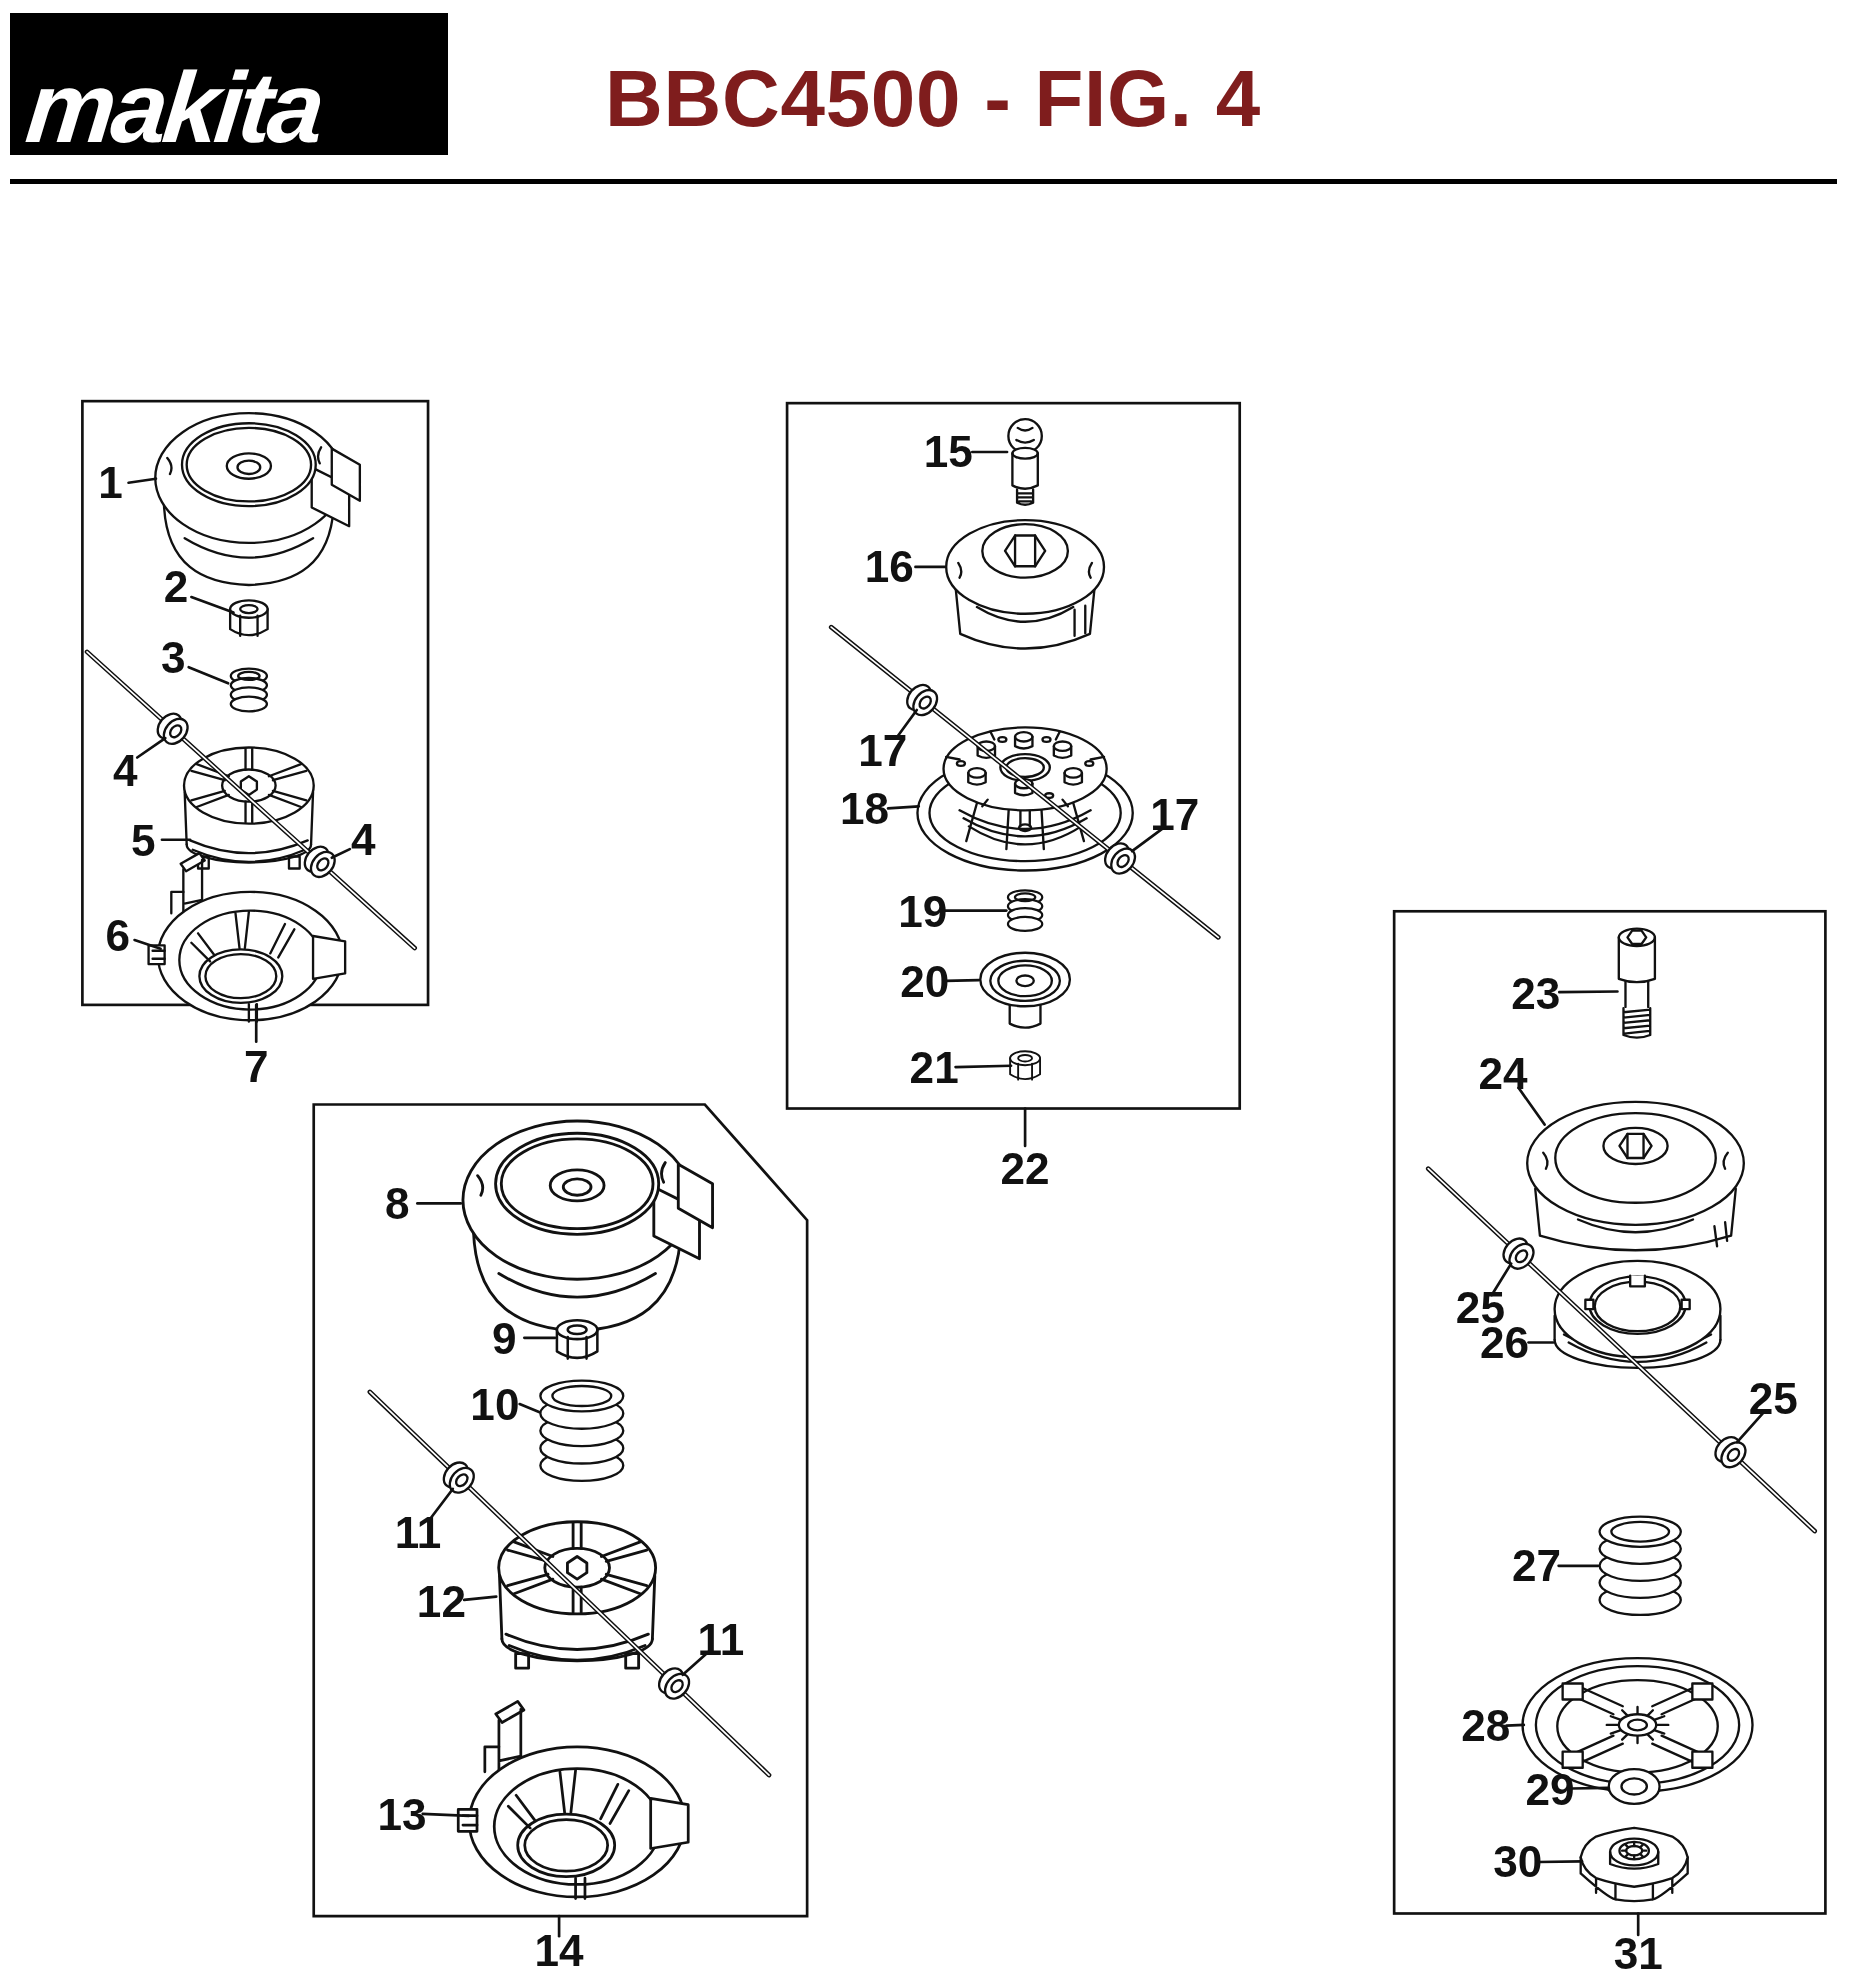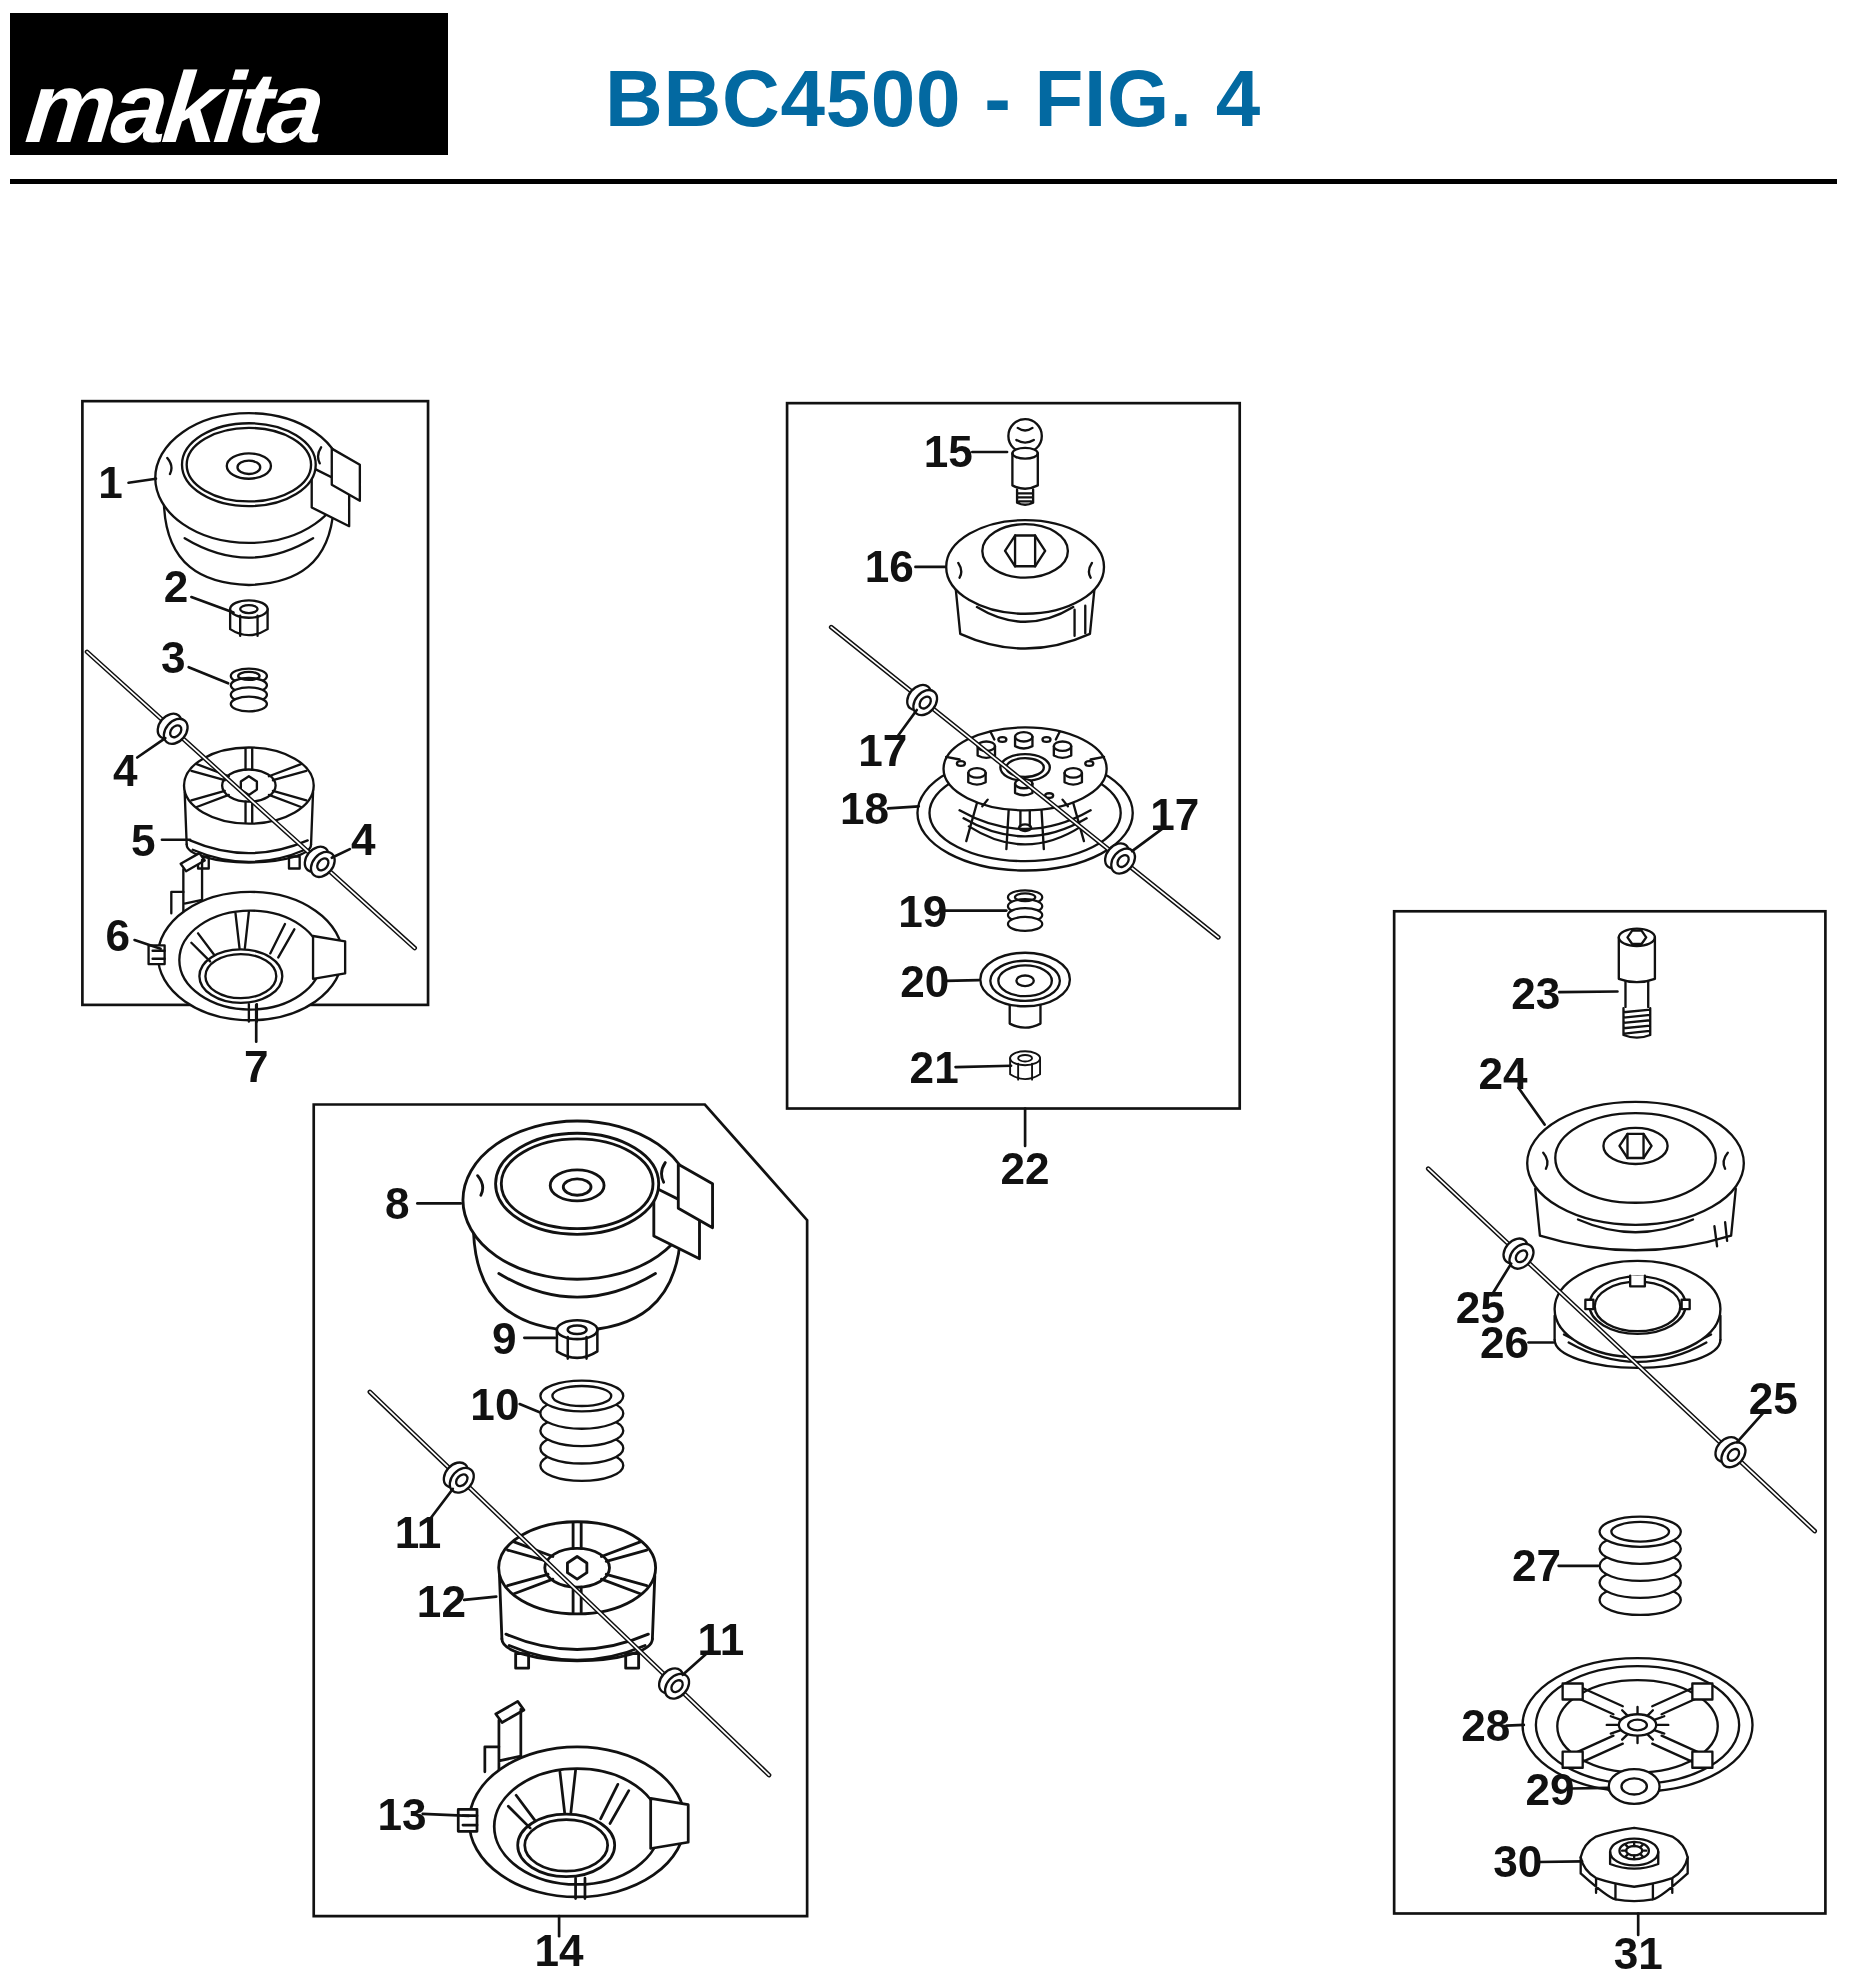--- a/index.html
+++ b/index.html
@@ -4,21 +4,21 @@
 <style>
   html,body{margin:0;padding:0;background:#fff;}
   #page{position:relative;width:1867px;height:1975px;background:#fff;
         font-family:"Liberation Sans",sans-serif;overflow:hidden;}
   #logo-box{position:absolute;left:10px;top:13.4px;width:438px;height:142px;
             background:#000;display:flex;align-items:flex-end;overflow:hidden;}
   #logo-text{color:#fff;font-size:100px;font-weight:bold;font-style:italic;
              letter-spacing:-4px;line-height:0.95;padding-left:17.4px;
              transform:skewX(-6deg);}
   #fig-title{position:absolute;left:532px;top:53px;width:802px;text-align:center;
-             font-size:80px;font-weight:bold;color:#0369a1;letter-spacing:0.7px;
+             font-size:80px;font-weight:bold;color:#7f1d1d;letter-spacing:0.7px;
              white-space:nowrap;}
   #header-rule{position:absolute;left:10px;top:179px;width:1827px;height:4.7px;background:#000;}
   svg text.callout{font-family:"Liberation Sans",sans-serif;font-size:66px;
                    font-weight:bold;fill:#111;text-anchor:middle;}
   .ln{fill:none;stroke:#111;stroke-width:3.5;stroke-linecap:round;stroke-linejoin:round;}
   .wh{fill:#fff;stroke:#111;stroke-width:3.5;stroke-linecap:round;stroke-linejoin:round;}
   .bx{fill:none;stroke:#111;stroke-width:4;}
   .ld{fill:none;stroke:#111;stroke-width:4;stroke-linecap:round;}
   .to{fill:none;stroke:#111;stroke-width:7;stroke-linecap:round;}
   .ti{fill:none;stroke:#fff;stroke-width:2.6;stroke-linecap:round;}

